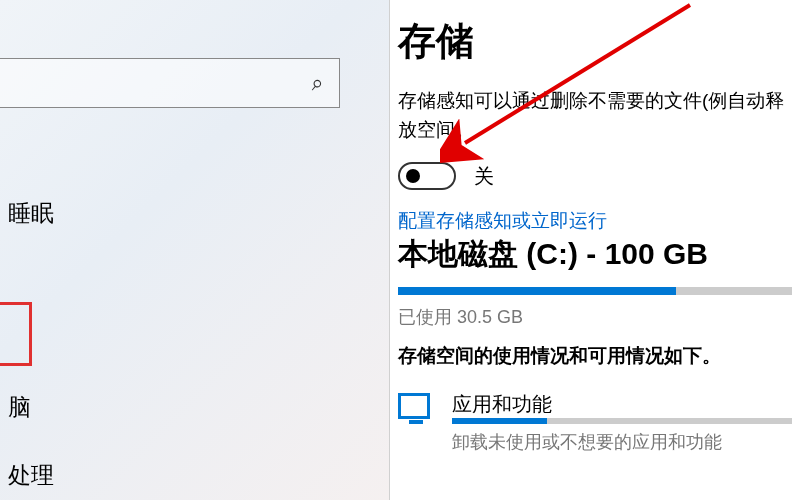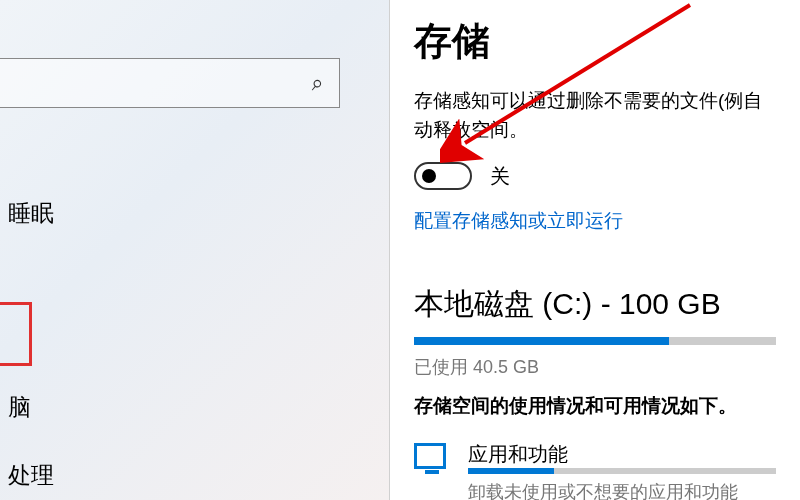--- a/index.html
+++ b/index.html
@@ -14,21 +14,21 @@
     .sidebar {
       width: 390px;
       height: 500px;
       background: linear-gradient(135deg, #f0f4f8 0%, #e8eef5 40%, #f5f0f0 100%);
       position: relative;
       border-right: 1px solid #d0d0d0;
       padding-top: 50px;
     }
     .main {
       flex: 1;
-      padding: 20px 24px;
+      padding: 20px 8px;
       background: #fff;
       position: relative;
     }
     .search-box {
       position: absolute;
       top: 58px;
       left: -10px;
       width: 350px;
       height: 50px;
       border: 1px solid #888;
@@ -99,26 +99,25 @@
       left: 6px;
     }
     .toggle-label {
       font-size: 20px;
       color: #000;
     }
     .link {
       color: #0066cc;
       font-size: 19px;
       cursor: pointer;
-      margin-bottom: 50px;
       display: inline-block;
     }
     .disk-title {
       font-size: 30px;
-      font-weight: 400;
+      font-weight: 700;
       color: #000;
       margin-bottom: 12px;
     }
     .progress-bar {
       width: 100%;
       height: 8px;
       background: #ccc;
       position: relative;
       margin-bottom: 10px;
     }
@@ -213,21 +212,21 @@
   
   <a class="link">配置存储感知或立即运行</a>
   
   <h2 class="disk-title">本地磁盘 (C:) - 100 GB</h2>
   
   <div class="progress-bar">
     <div class="progress-fill"></div>
   </div>
   
   <div class="used-text">
-    <span>已使用</span> <span>40.5 GB</span>
+    <span>已使用</span> <span>30.5 GB</span>
   </div>
   
   <p class="usage-desc">存储空间的使用情况和可用情况如下。</p>
   
   <div class="app-row">
     <div class="app-icon"></div>
     <div class="app-content">
       <div class="app-title">应用和功能</div>
       <div class="mini-bar">
         <div class="mini-fill"></div>

